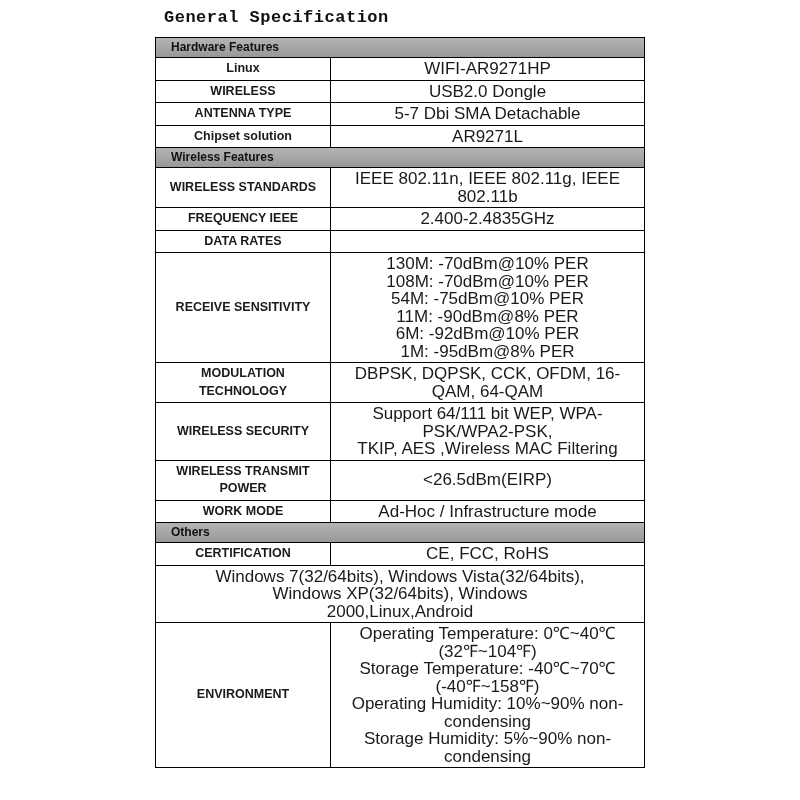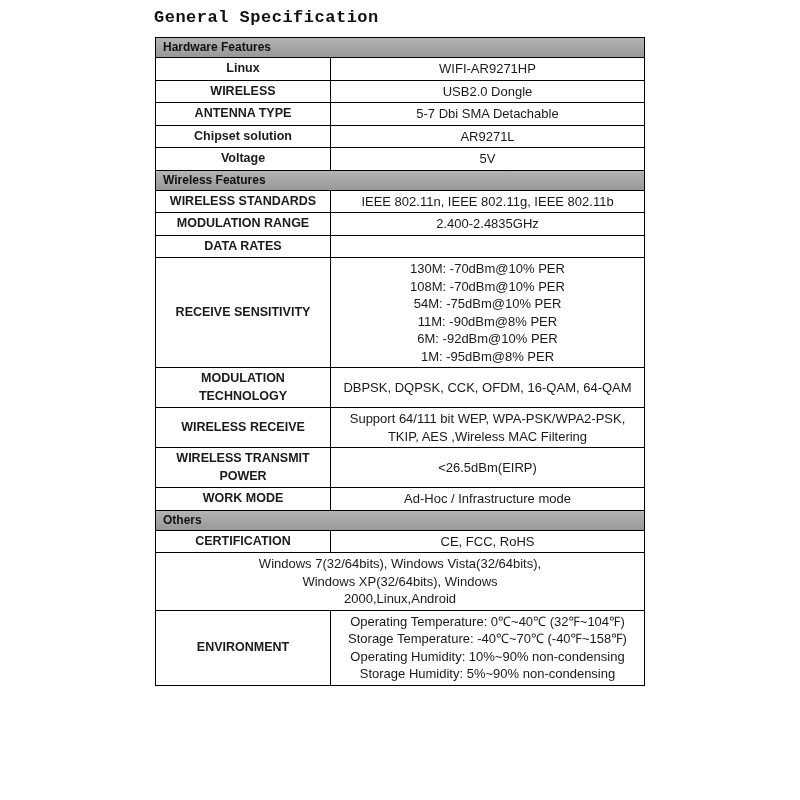--- a/index.html
+++ b/index.html
@@ -13,41 +13,41 @@
   }
   .page {
     position: relative;
     width: 800px;
     height: 800px;
     background: #ffffff;
     overflow: hidden;
   }
   .page-title {
     position: absolute;
-    left: 154px;
+    left: 164px;
     top: 8px;
     font-family: "Liberation Mono", "DejaVu Sans Mono", monospace;
     font-size: 17px;
     font-weight: 600;
     letter-spacing: 0.5px;
     color: #111;
   }
   .spec-table {
     position: absolute;
     left: 155px;
     top: 37px;
     width: 490px;
     border: 1px solid #000;
     box-sizing: border-box;
     background: #fff;
   }
   .section-header {
     background: linear-gradient(#b4b4b4, #989898);
     border-top: 1px solid #000;
-    padding: 2px 7px 3px 7px;
+    padding: 2px 7px 3px 15px;
     font-size: 12px;
     font-weight: bold;
     color: #111;
     text-align: left;
   }
   .spec-table > :first-child {
     border-top: none;
   }
   .spec-row {
     display: flex;
@@ -55,21 +55,21 @@
     min-height: 20px;
     align-items: stretch;
   }
   .cell {
     box-sizing: border-box;
     display: flex;
     align-items: center;
     justify-content: center;
     text-align: center;
     padding: 2px 6px;
-    font-size: 13px;
+    font-size: 17px;
     line-height: 17.5px;
   }
   .cell.label {
     width: 175px;
     flex: 0 0 175px;
     border-right: 1px solid #000;
     font-weight: bold;
     font-size: 12.5px;
   }
   .cell.value {
@@ -98,51 +98,47 @@
         <div class="cell value">USB2.0 Dongle</div>
       </div>
       <div class="spec-row">
         <div class="cell label">ANTENNA TYPE</div>
         <div class="cell value">5-7 Dbi SMA Detachable</div>
       </div>
       <div class="spec-row">
         <div class="cell label">Chipset solution</div>
         <div class="cell value">AR9271L</div>
       </div>
-      <div class="spec-row">
-        <div class="cell label">Voltage</div>
-        <div class="cell value">5V</div>
-      </div>
       <div class="section-header">Wireless Features</div>
       <div class="spec-row">
         <div class="cell label">WIRELESS STANDARDS</div>
         <div class="cell value">IEEE 802.11n, IEEE 802.11g, IEEE 802.11b</div>
       </div>
       <div class="spec-row">
-        <div class="cell label">MODULATION RANGE</div>
+        <div class="cell label">FREQUENCY IEEE</div>
         <div class="cell value">2.400-2.4835GHz</div>
       </div>
       <div class="spec-row">
         <div class="cell label">DATA RATES</div>
       </div>
       <div class="spec-row">
         <div class="cell label">RECEIVE SENSITIVITY</div>
         <div class="cell value">130M: -70dBm@10% PER
 108M: -70dBm@10% PER
 54M: -75dBm@10% PER
 11M: -90dBm@8% PER
 6M: -92dBm@10% PER
 1M: -95dBm@8% PER</div>
       </div>
       <div class="spec-row">
         <div class="cell label">MODULATION TECHNOLOGY</div>
         <div class="cell value">DBPSK, DQPSK, CCK, OFDM, 16-QAM, 64-QAM</div>
       </div>
       <div class="spec-row">
-        <div class="cell label">WIRELESS RECEIVE</div>
+        <div class="cell label">WIRELESS SECURITY</div>
         <div class="cell value">Support 64/111 bit WEP, WPA-PSK/WPA2-PSK,
 TKIP, AES ,Wireless MAC Filtering</div>
       </div>
       <div class="spec-row">
         <div class="cell label">WIRELESS TRANSMIT POWER</div>
         <div class="cell value">&lt;26.5dBm(EIRP)</div>
       </div>
       <div class="spec-row">
         <div class="cell label">WORK MODE</div>
         <div class="cell value">Ad-Hoc / Infrastructure mode</div>

